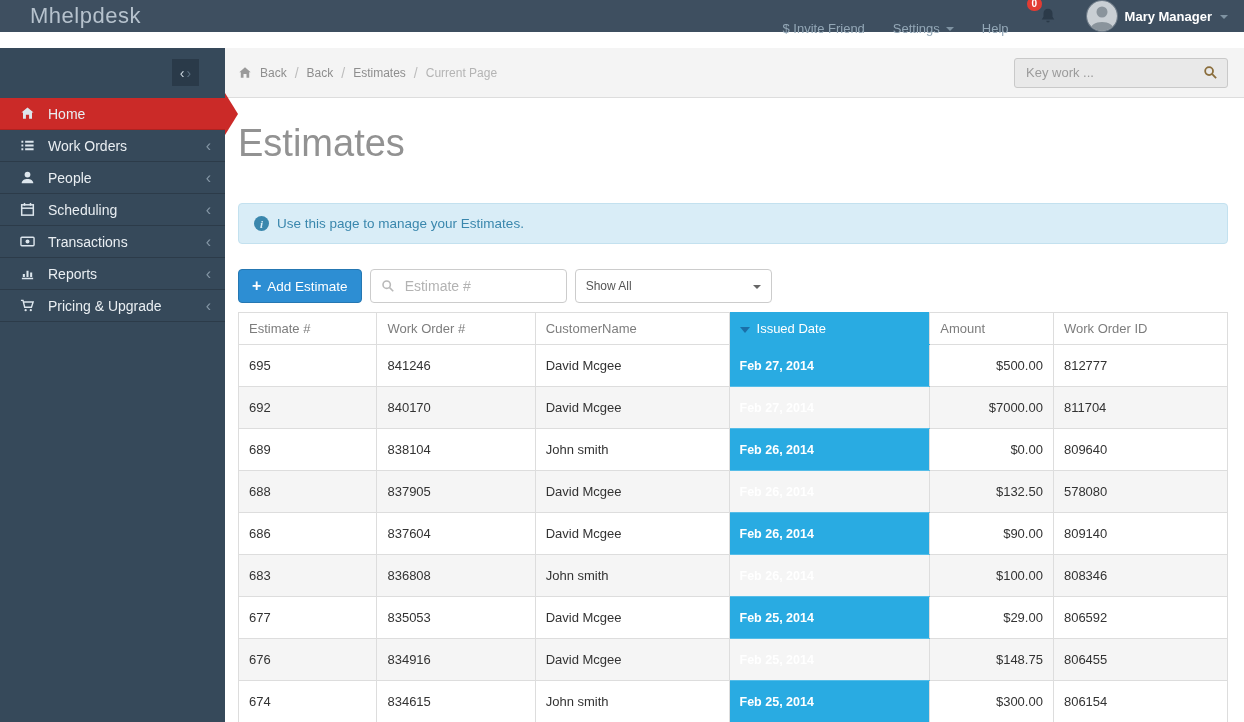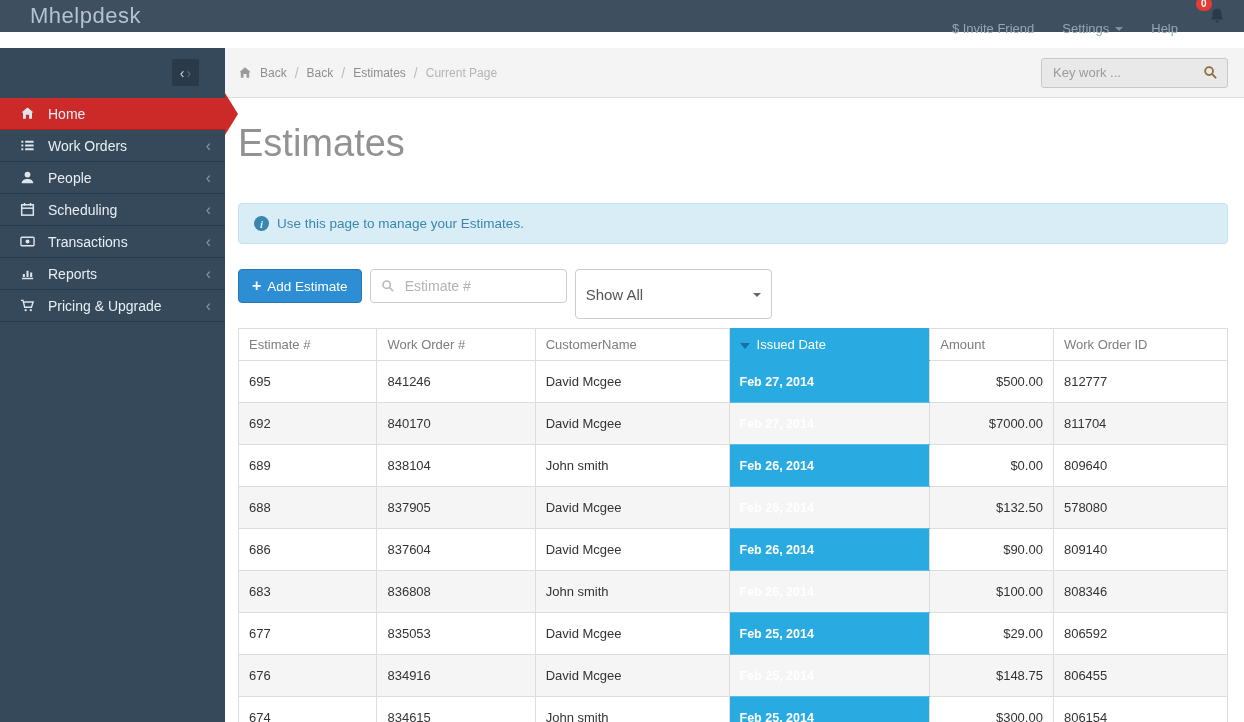--- a/index.html
+++ b/index.html
@@ -44,21 +44,21 @@
       border-left:13px solid #cb2a28; }
 
   
   .main { position:absolute; top:48px; left:225px; right:0; bottom:0; background:#fff; overflow:hidden; }
   .breadcrumb-bar { height:50px; background:#f4f4f4; border-bottom:1px solid #ddd;
                     display:flex; align-items:center; padding:0 16px 0 13px; }
   .crumb-home { color:#9a9a9a; margin-right:8px; display:flex; }
   .crumb { color:#8e8e8e; font-size:12px; cursor:pointer; }
   .crumb.current { color:#b4b4b4; cursor:default; }
   .crumb-sep { color:#bdbdbd; margin:0 8px; font-size:14px; }
-  .bc-search { margin-left:auto; width:187px; height:30px; background:#e9e9e9;
+  .bc-search { margin-left:auto; width:214px; height:30px; background:#e9e9e9;
                border:1px solid #c9c9c9; border-radius:3px; display:flex; align-items:center; padding:0 9px; }
   .bc-search input { flex:1; border:0; outline:0; background:transparent; font-size:13px;
                      color:#777; font-family:inherit; min-width:0; }
   .bc-search input::placeholder { color:#9b9b9b; }
   .bc-search .mag { color:#8a6d3b; display:flex; }
 
   .content { padding:0 16px 0 13px; }
   .page-title { margin:24px 0 0; font-size:38px; font-weight:300; color:#929292; }
   .alert-info { margin-top:38px; background:#d9edf7; border:1px solid #c3e1ef; border-radius:4px;
                 padding:12px 15px; color:#3a87ad; font-size:13.5px; display:flex; align-items:center; gap:8px; }
@@ -67,22 +67,22 @@
                justify-content:center; flex:0 0 15px; font-family:"Liberation Serif",serif; }
 
   .toolbar { margin-top:25px; display:flex; gap:8px; }
   .btn-add { height:34px; background:#2d8ed3; border:1px solid #2577b2; border-radius:4px; color:#fff;
              font-size:13.5px; display:flex; align-items:center; gap:6px; padding:0 13px; cursor:pointer; }
   .btn-add .plus { font-size:16px; font-weight:bold; line-height:1; margin-top:-1px; }
   .tb-search { width:197px; height:34px; border:1px solid #ccc; border-radius:4px; background:#fff;
                display:flex; align-items:center; gap:8px; padding:0 10px; color:#b9b9b9; }
   .tb-search input { flex:1; border:0; outline:0; font-size:14px; color:#555; font-family:inherit; min-width:0; }
   .tb-search input::placeholder { color:#b3b3b3; }
-  .tb-select { width:197px; height:50px; border:1px solid #ccc; border-radius:4px; background:#fff;
-               display:flex; align-items:center; padding-left:10px; font-size:15px; color:#555; cursor:pointer;gap:12px; }
+  .tb-select { width:197px; height:34px; border:1px solid #ccc; border-radius:4px; background:#fff;
+               display:flex; align-items:center; padding-left:10px; font-size:12px; color:#555; cursor:pointer;gap:12px; }
   .sel-caret-zone { margin-left:auto; height:100%; display:flex; align-items:center; padding:0 10px; }
   .sel-caret-zone .caret { border-top-color:#666; }
 
   .est-table { margin-top:9px; width:100%; border-collapse:collapse; }
   .est-table th, .est-table td { border:1px solid #ddd; text-align:left; }
   .est-table th { color:#7d7d7d; font-weight:400; font-size:13px; padding:8px 10px; background:#fff; cursor:pointer; }
   .est-table th.sorted { background:#29abe2; color:#fff; border-color:#29abe2 #ddd; }
   .sort-icon { display:inline-block; width:0; height:0; border-left:5px solid transparent;
                border-right:5px solid transparent; border-top:6px solid #1b6fa8;
                margin-right:7px; vertical-align:middle; }
@@ -105,20 +105,31 @@
     </span>
     <span class="topbar-link">Help</span>
     <span class="bell-wrap">
       <span class="badge">0</span>
       <span style="display:flex;">
         <svg viewBox="0 0 16 16" width="18" height="18">
             <path fill="#2b3a49" d="M8 1.5c2.3 0 4 1.7 4 4v3.2l1.6 2.3H2.4L4 8.7V5.5c0-2.3 1.7-4 4-4z"></path>
             <path fill="#2b3a49" d="M6.4 12.2a1.6 1.6 0 0 0 3.2 0z"></path>
           </svg>
       </span>
+    </span>
+    <span class="user-menu">
+      <span class="avatar">
+        <svg viewBox="0 0 30 30" width="30" height="30">
+            <rect width="30" height="30" fill="#c9cfd4"></rect>
+            <circle cx="15" cy="11" r="5.5" fill="#8a949c"></circle>
+            <path d="M3 30c0-6 5.4-9 12-9s12 3 12 9z" fill="#8a949c"></path>
+          </svg>
+      </span>
+      <span class="user-name">Mary Manager</span>
+      <span class="caret"></span>
     </span>
   </div>
 </header>
 
 <aside class="sidebar">
   <div class="sidebar-head">
     <div class="collapse-box">
       <span class="lt">‹</span>
       <span class="gt">›</span>
     </div>

